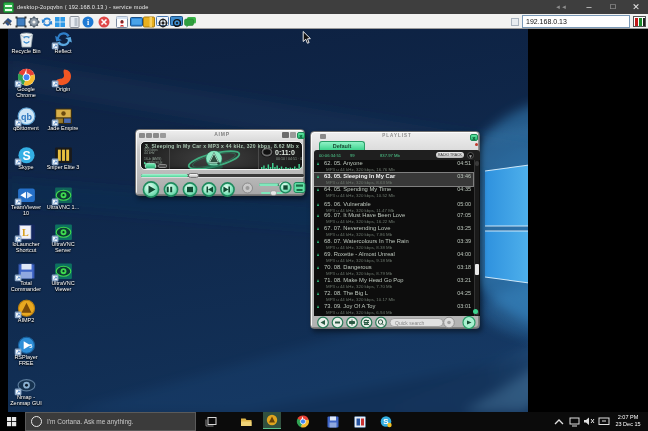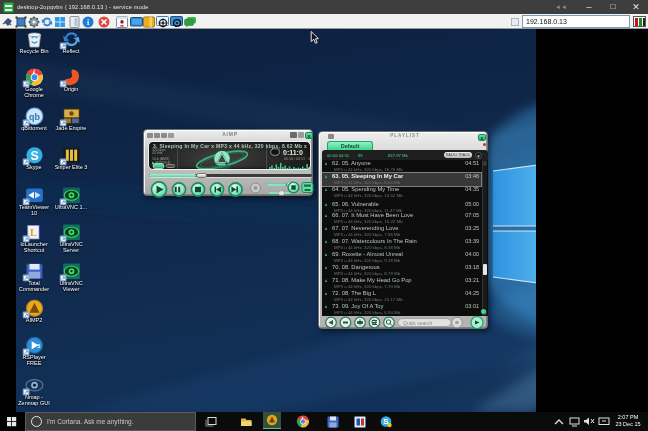--- a/index.html
+++ b/index.html
@@ -15,21 +15,21 @@
   #tb-icon:after { content:""; position:absolute; left:1px; top:6px; width:7px; height:2px; background:#e8ffe8; }
   .winbtn { position:absolute; top:0; width:20px; height:14px; color:#e8e8e8; font-size:9px; text-align:center; line-height:14px; }
 
   
   #toolbar { position:absolute; top:14px; left:0; width:648px; height:15px; background:#f2f2f1; border-bottom:1px solid #9a9a9a; }
   #addr { position:absolute; left:522px; top:1px; width:108px; height:13px; background:#fff; border:1px solid #7a9ab8; font-size:7px; color:#111; padding-left:3px; line-height:12px; }
   #colorbars { position:absolute; left:633px; top:2px; width:13px; height:11px; background:#fff; border:1px solid #555; }
   #colorbars i { position:absolute; top:1px; width:3px; height:8px; }
 
   
-  #desktop { position:absolute; top:29px; left:16px; width:520px; height:383px; overflow:hidden; background:#ec4899; }
+  #desktop { position:absolute; top:29px; left:8px; width:520px; height:383px; overflow:hidden; background:#ec4899; }
   .dicon { position:absolute; width:36px; text-align:center; }
   .dicon .ig { position:relative; margin:0 auto; width:17px; height:16px; transform:scale(1.12); transform-origin:50% 90%; }
   .dicon .lbl { margin-top:1px; font-size:5.5px; line-height:5.5px; color:#fff; text-shadow:0 1px 1px #000, 0 0 2px #000; }
   .sc { position:absolute; left:-2px; bottom:-1px; width:6px; height:6px; background:#eef4fb; border:1px solid #8aa7c8; border-radius:1px; }
   .sc:before { content:"\2197"; position:absolute; left:0px; top:-1px; font-size:5px; color:#1b62b5; }
 
   
   #taskbar { position:absolute; top:412px; left:0; width:648px; height:19px; background:#0b0b0b; }
   #start { position:absolute; left:0; top:0; width:25px; height:19px; background:#000; }
   #cortana { position:absolute; left:25px; top:0; width:171px; height:19px; background:#3b3b3b; border:1px solid #5a5a5a; color:#c9c9c9; font-size:6.5px; line-height:17px; padding-left:21px; }

